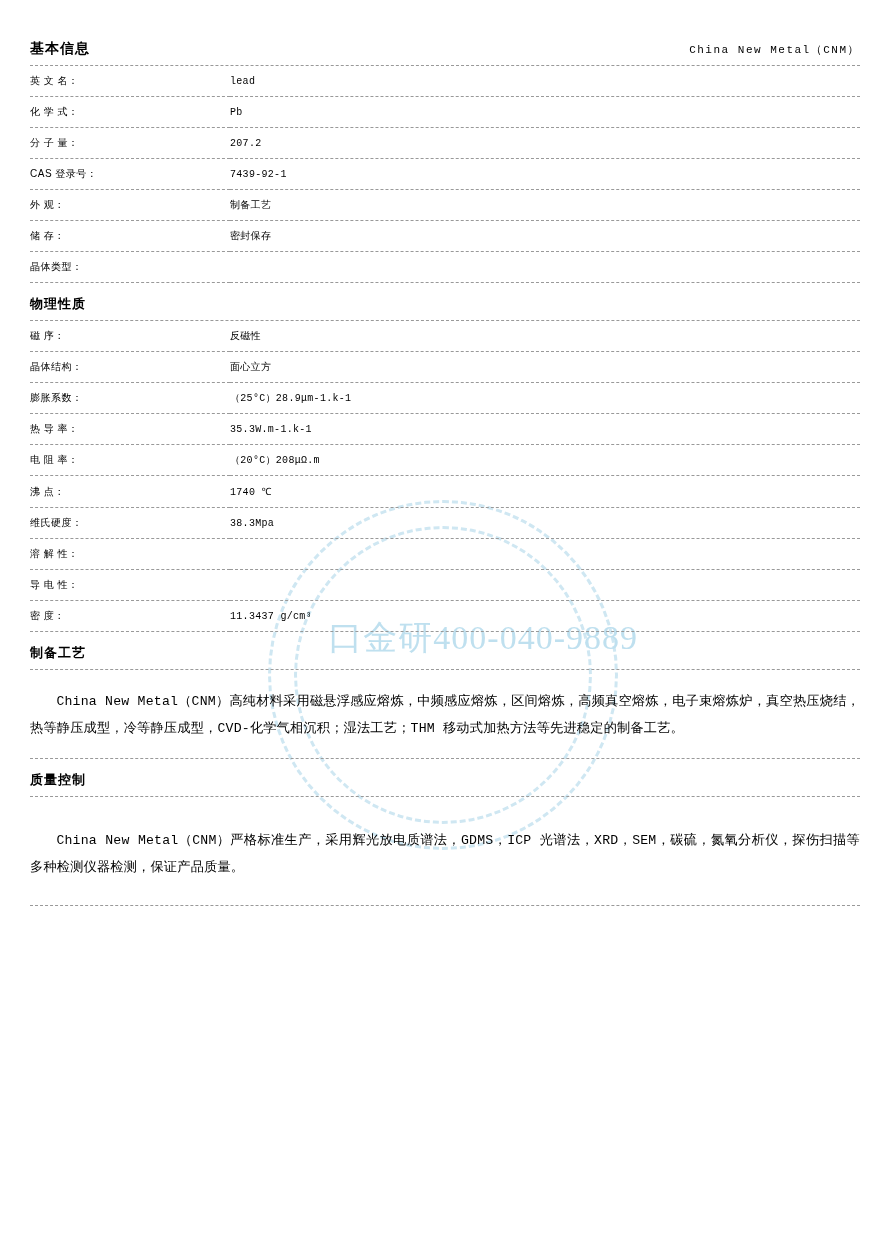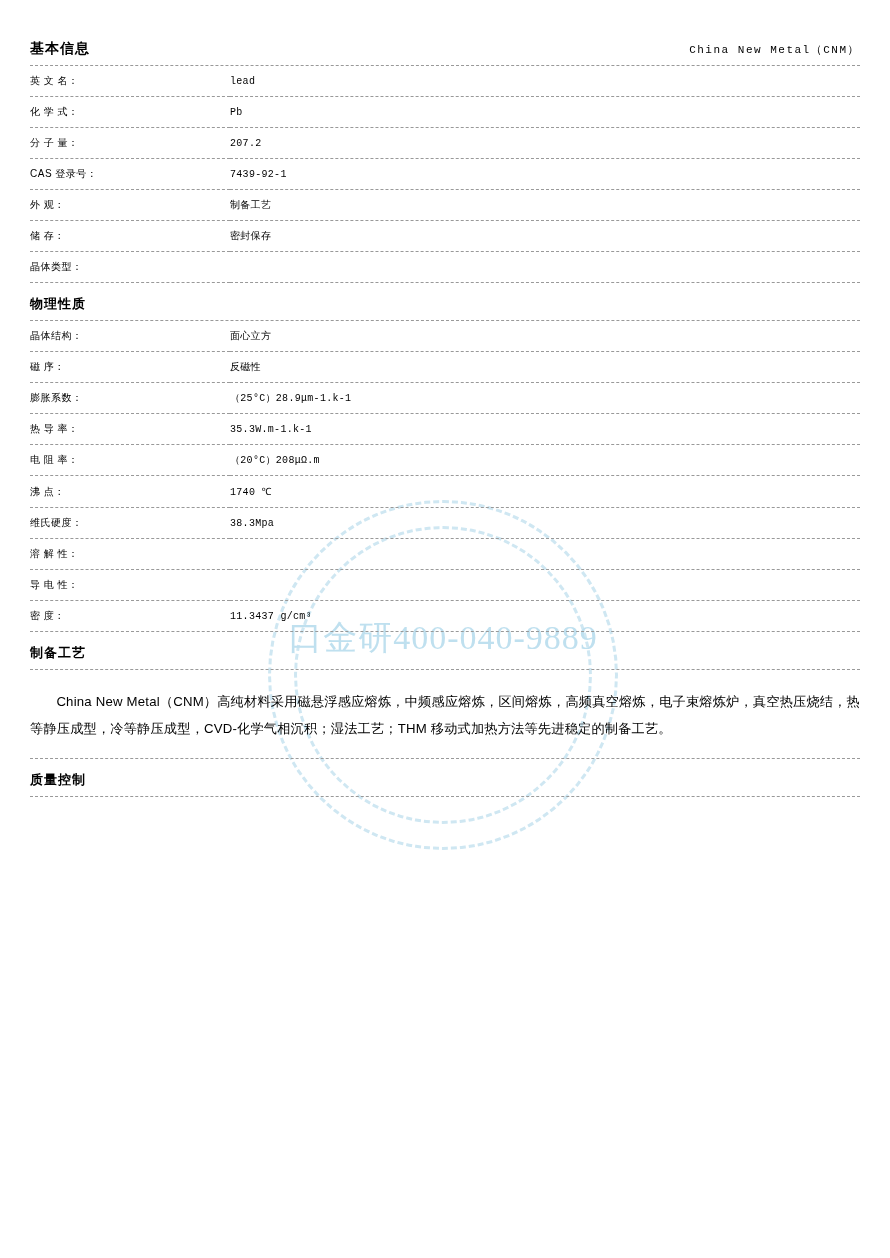--- a/index.html
+++ b/index.html
@@ -47,21 +47,21 @@
   .wm-ring.inner {
     left: 26px; top: 26px;
     width: 292px; height: 292px;
     border-width: 3px;
   }
   .wm-text {
     position: absolute;
     left: -20px;
     top: 115px;
     width: 390px;
-    text-align: center;
+    text-align: right;
     font-family: "Liberation Serif", serif;
     font-size: 34px;
     color: #bfe0ef;
     letter-spacing: 1px;
     white-space: nowrap;
   }
 
   .content {
     position: relative;
     z-index: 2;
@@ -124,21 +124,21 @@
 
   
   .para-block {
     border-bottom: 1px dashed #999;
     padding: 18px 0 16px 0;
   }
   .para-block.tall {
     padding: 30px 0 24px 0;
   }
   .para {
-    font-family: Liberation Sans, sans-serif;
+    font-family: Liberation Mono, monospace;
     font-size: 13.2px;
     line-height: 2.05;
     text-align: justify;
     text-indent: 2em;
     margin: 0;
     letter-spacing: 0.2px;
   }
 </style>
 </head>
 <body>
@@ -189,26 +189,26 @@
         <td class="value cjk"></td>
       </tr>
     </tbody>
       </table>
 
     <div class="section-heading">物理性质</div>
 
     <table class="props">
       <tbody>
           <tr>
+        <td class="label">磁    序：</td>
+        <td class="value cjk">反磁性</td>
+      </tr>
+      <tr>
         <td class="label">晶体结构：</td>
         <td class="value cjk">面心立方</td>
-      </tr>
-      <tr>
-        <td class="label">磁    序：</td>
-        <td class="value cjk">反磁性</td>
       </tr>
       <tr>
         <td class="label">膨胀系数：</td>
         <td class="value">（25°C）28.9μm-1.k-1</td>
       </tr>
       <tr>
         <td class="label">热 导 率：</td>
         <td class="value">35.3W.m-1.k-1</td>
       </tr>
       <tr>
@@ -239,15 +239,18 @@
       </table>
 
     <div class="section-heading">制备工艺</div>
 
     <div class="para-block">
       <p class="para">China New Metal（CNM）高纯材料采用磁悬浮感应熔炼，中频感应熔炼，区间熔炼，高频真空熔炼，电子束熔炼炉，真空热压烧结，热等静压成型，冷等静压成型，CVD-化学气相沉积；湿法工艺；THM 移动式加热方法等先进稳定的制备工艺。</p>
     </div>
 
     <div class="section-heading">质量控制</div>
 
+    <div class="para-block tall">
+      <p class="para">China New Metal（CNM）严格标准生产，采用辉光放电质谱法，GDMS，ICP 光谱法，XRD，SEM，碳硫，氮氧分析仪，探伤扫描等多种检测仪器检测，保证产品质量。</p>
+    </div>
 
   </div>
 </div>
 
 </body></html>

